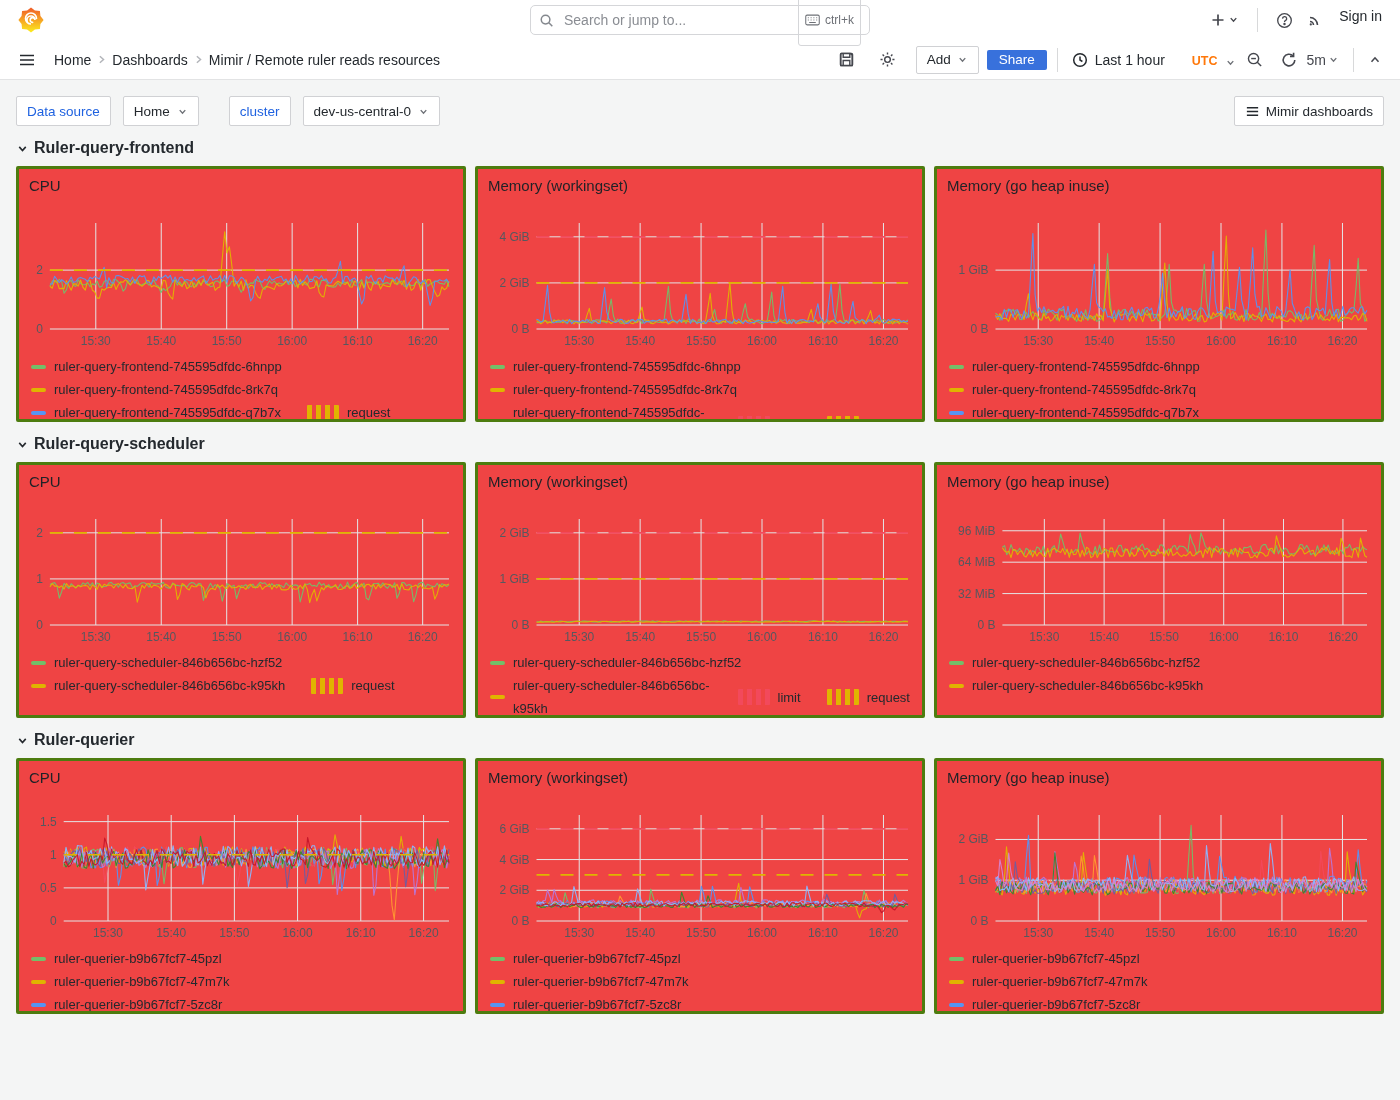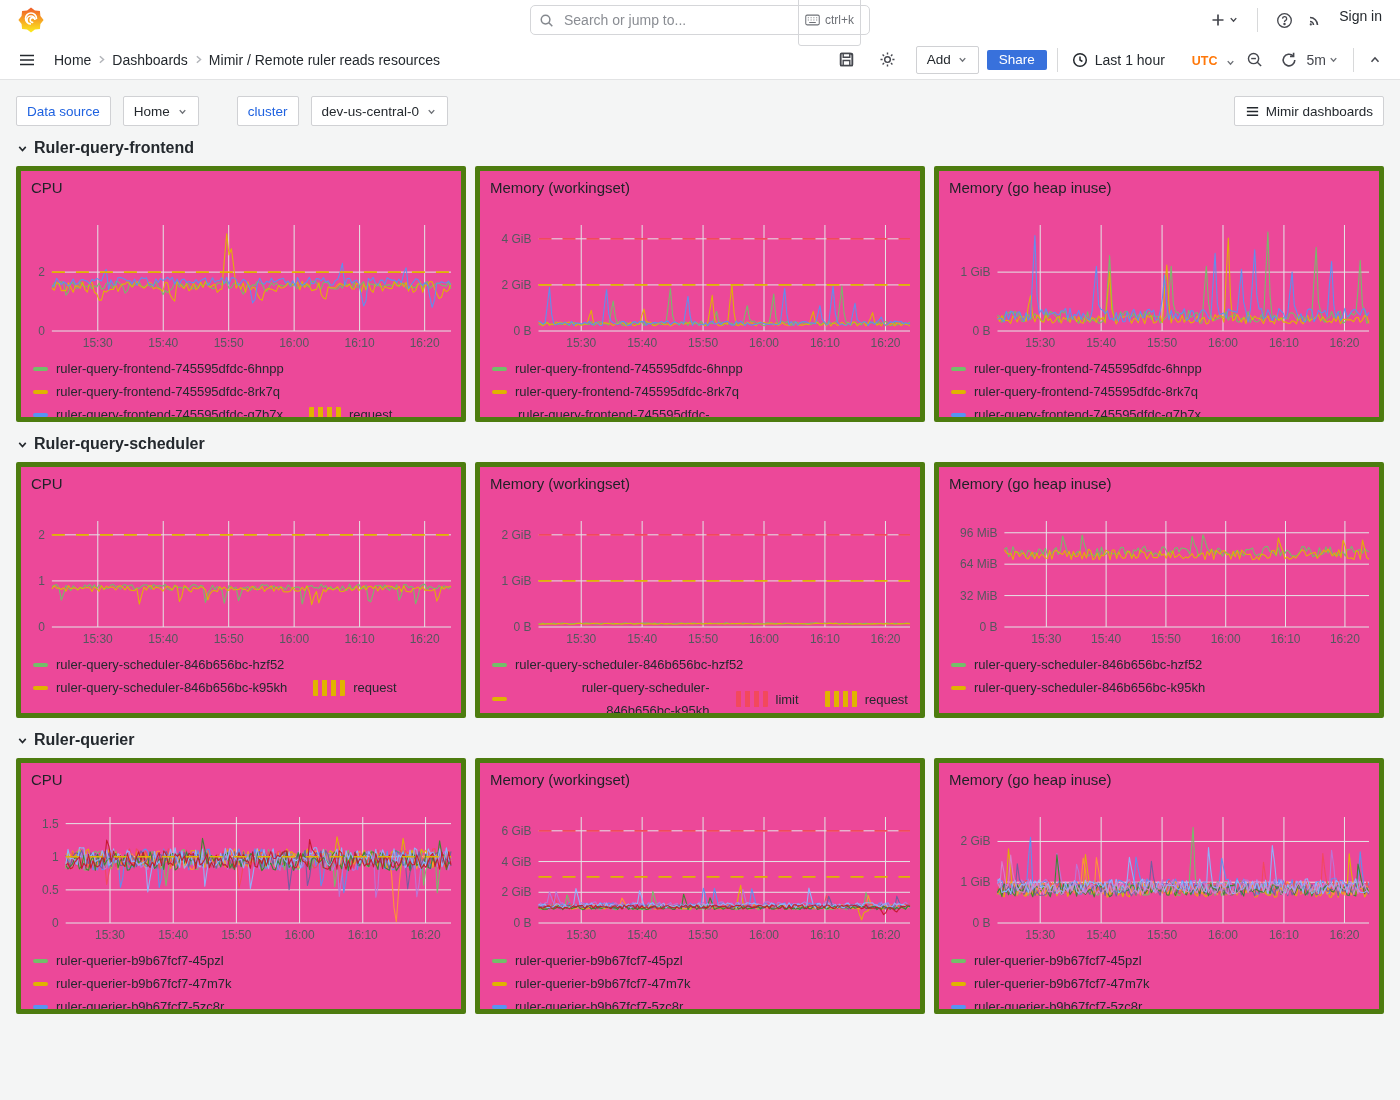--- a/index.html
+++ b/index.html
@@ -71,28 +71,28 @@
   .var-label { color:#1f62e0; font-weight:500; }
   .var-value { gap:7px; color:#24292e; }
   .dash-btn { margin-left:auto; }
   .section { margin-top:13px; }
   .section-header {
     display:flex; align-items:center; gap:5px; font-size:16px; font-weight:700;
     color:#24292e; cursor:pointer; margin:2px 0 9px; width:max-content;
   }
   .panel-grid { display:grid; grid-template-columns:repeat(3,1fr); gap:9px; }
   .panel {
-    background:#ec4899; border:5px solid #4d7c0f; border-radius:2px;
+    background:#ef4444; border:3px solid #4d7c0f; border-radius:2px;
     padding:8px 10px 0; height:256px; overflow:hidden;
   }
   .panel-title { font-size:15px; font-weight:500; color:#1f2227; height:22px; cursor:pointer; width:max-content; }
   .chart { height:152px; cursor:crosshair; }
   .chart svg text { font-family:"Liberation Sans",sans-serif; }
   .legend { padding:4px 2px 0; }
-  .legend-row { display:flex; gap:26px;text-align:right; }
+  .legend-row { display:flex; gap:26px; }
   .legend-item { display:flex; align-items:center; gap:8px; font-size:13px; line-height:23px; color:#24292e; cursor:pointer; }
   .sw { width:15px; height:4px; border-radius:2px; background:var(--c); flex:none; }
   .sw.dash { background:repeating-linear-gradient(90deg, var(--c) 0 5px, transparent 5px 9px); border-radius:1px; }
   svg.ic { display:block; }
 </style>
 </head>
 <body>
 
 <header class="topnav">
   <span class="logo">
@@ -232,21 +232,21 @@
     <button class="icon-btn">
       <svg class="ic" width="14" height="14" viewBox="0 0 16 16" fill="none" stroke="currentColor" stroke-width="1.8">
           <polyline points="4,10 8,5.5 12,10"></polyline>
         </svg>
     </button>
   </div>
 </nav>
 
 <main class="dash">
   <div class="submenu">
-    <div id="vars" style="display:flex;gap:38px">
+    <div id="vars" style="display:flex;gap:30px">
         <div class="var-group">
           <div class="var-label">Data source</div>
           <div class="var-value">
             <span>Home</span>
             <svg class="ic" width="11" height="11" viewBox="0 0 16 16" fill="none" stroke="#6e7177" stroke-width="2">
               <polyline points="4,6 8,10.5 12,6"></polyline>
             </svg>
           </div>
         </div>
         <div class="var-group">

